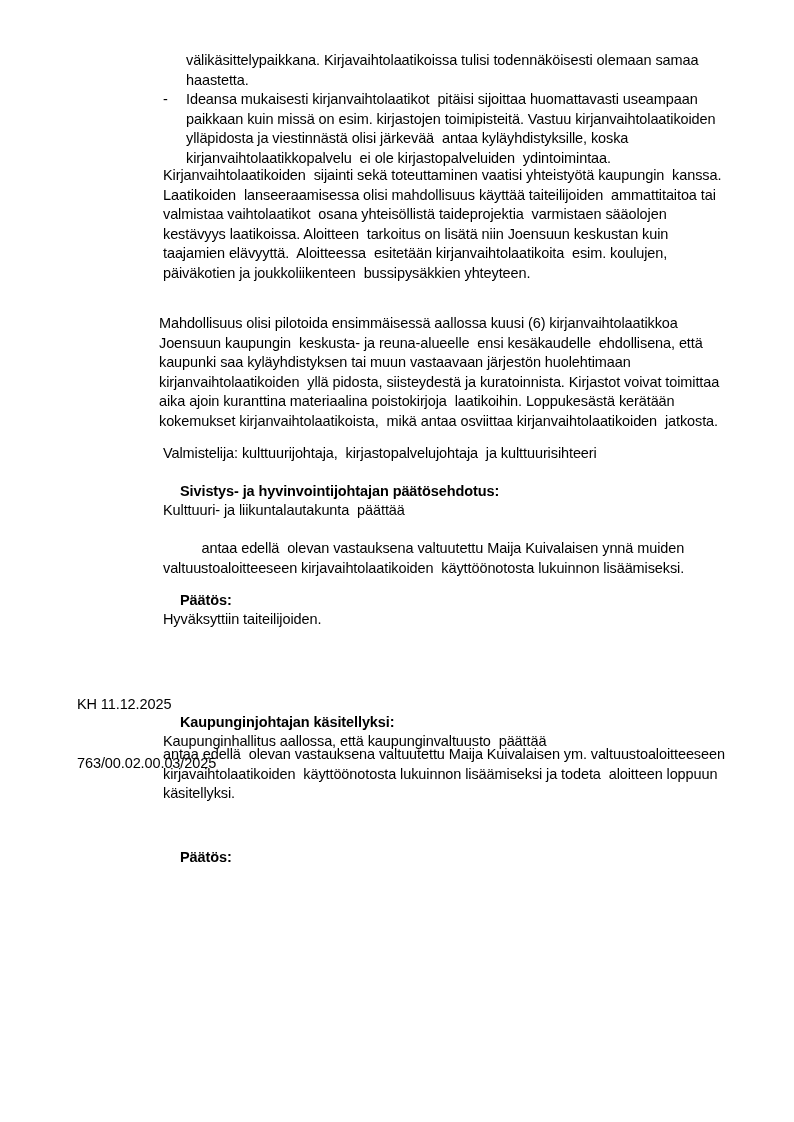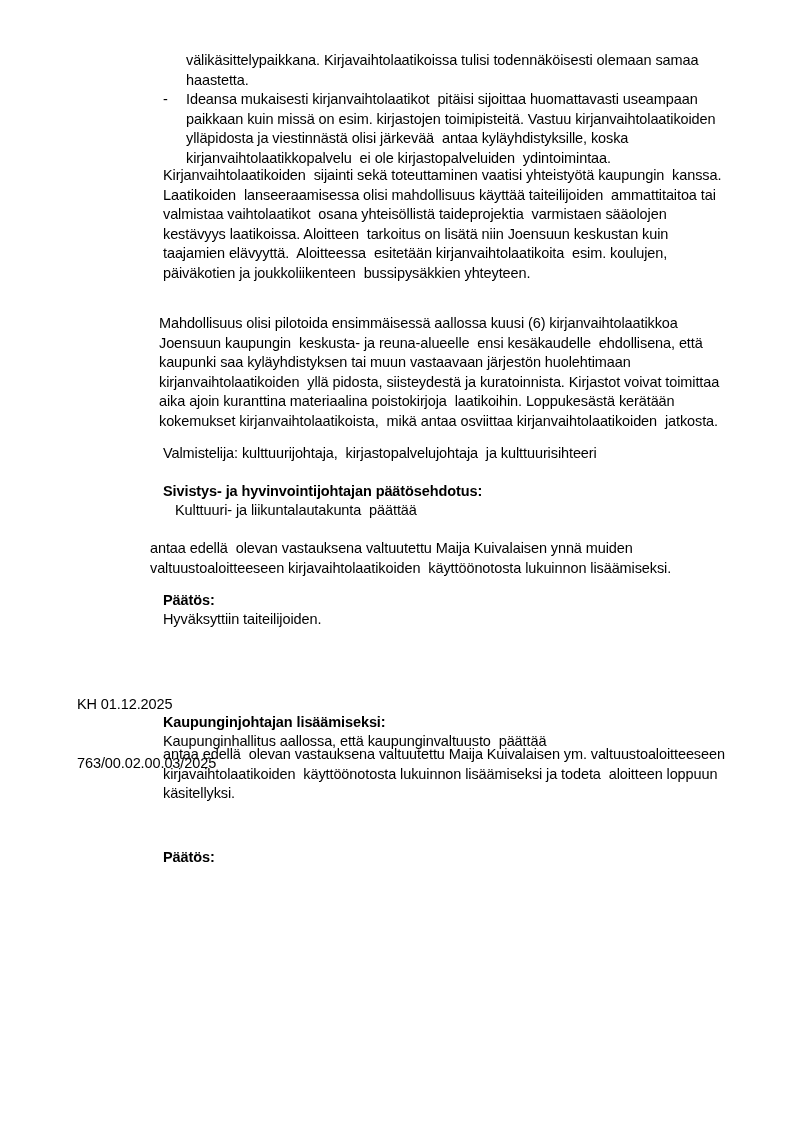--- a/index.html
+++ b/index.html
@@ -17,42 +17,43 @@
     line-height: 19.5px;
     color: #000000;
     letter-spacing: -0.1px;
   }
   .abs {
     position: absolute;
     white-space: pre-wrap;
   }
   .bold {
     font-weight: bold;
+    margin-left: 17px;
   }
   .bullet-row {
     display: flex;
     align-items: flex-start;
   }
   .bullet-marker {
     flex: 0 0 23px;
     width: 23px;
     white-space: pre;
   }
   .bullet-text {
     white-space: pre-wrap;
   }
   
   .pos-list-cont        { left: 186px; top: 51px;  }
   .pos-list-item        { left: 163px; top: 90px;  }
   .pos-para-coop        { left: 163px; top: 166px; }
   .pos-para-pilot       { left: 159px; top: 314px; }
   .pos-preparers        { left: 163px; top: 444px; }
   .pos-s1-heading       { left: 163px; top: 482px; }
-  .pos-s1-board         { left: 163px; top: 501px; margin-left: 12px; }
-  .pos-s1-proposal      { left: 150px; top: 539px; }
+  .pos-s1-board         { left: 163px; top: 501px; }
+  .pos-s1-proposal      { left: 163px; top: 539px; text-align: right; }
   .pos-s1-dec-heading   { left: 163px; top: 591px; }
   .pos-s1-decision      { left: 163px; top: 610px; }
   .pos-case-ref         { left: 77px;  top: 656px; }
   .pos-s2-heading       { left: 163px; top: 713px; }
   .pos-s2-board         { left: 163px; top: 732px; }
   .pos-s2-proposal      { left: 163px; top: 745px; }
   .pos-s2-dec-heading   { left: 163px; top: 848px; }
 </style>
 </head>
 <body style="background: rgb(255, 255, 255); color: rgb(0, 0, 0);">
@@ -89,25 +90,25 @@
 <div class="abs pos-s1-board">Kulttuuri- ja liikuntalautakunta  päättää</div>
 
 <div class="abs pos-s1-proposal">antaa edellä  olevan vastauksena valtuutettu Maija Kuivalaisen ynnä muiden
 valtuustoaloitteeseen kirjavaihtolaatikoiden  käyttöönotosta lukuinnon lisäämiseksi.</div>
 
 <div class="abs bold pos-s1-dec-heading">Päätös:</div>
 
 <div class="abs pos-s1-decision">Hyväksyttiin taiteilijoiden.</div>
 
 <div class="abs pos-case-ref">
-  <div>KH 01.12.2025</div>
+  <div>KH 11.12.2025</div>
   <div>763/00.02.00.03/2025</div>
 </div>
 
-<div class="abs bold pos-s2-heading">Kaupunginjohtajan lisäämiseksi:</div>
+<div class="abs bold pos-s2-heading">Kaupunginjohtajan käsitellyksi:</div>
 
 <div class="abs pos-s2-board">Kaupunginhallitus aallossa, että kaupunginvaltuusto  päättää</div>
 
 <div class="abs pos-s2-proposal">antaa edellä  olevan vastauksena valtuutettu Maija Kuivalaisen ym. valtuustoaloitteeseen
 kirjavaihtolaatikoiden  käyttöönotosta lukuinnon lisäämiseksi ja todeta  aloitteen loppuun
 käsitellyksi.</div>
 
 <div class="abs bold pos-s2-dec-heading">Päätös:</div>
 
 </body></html>

